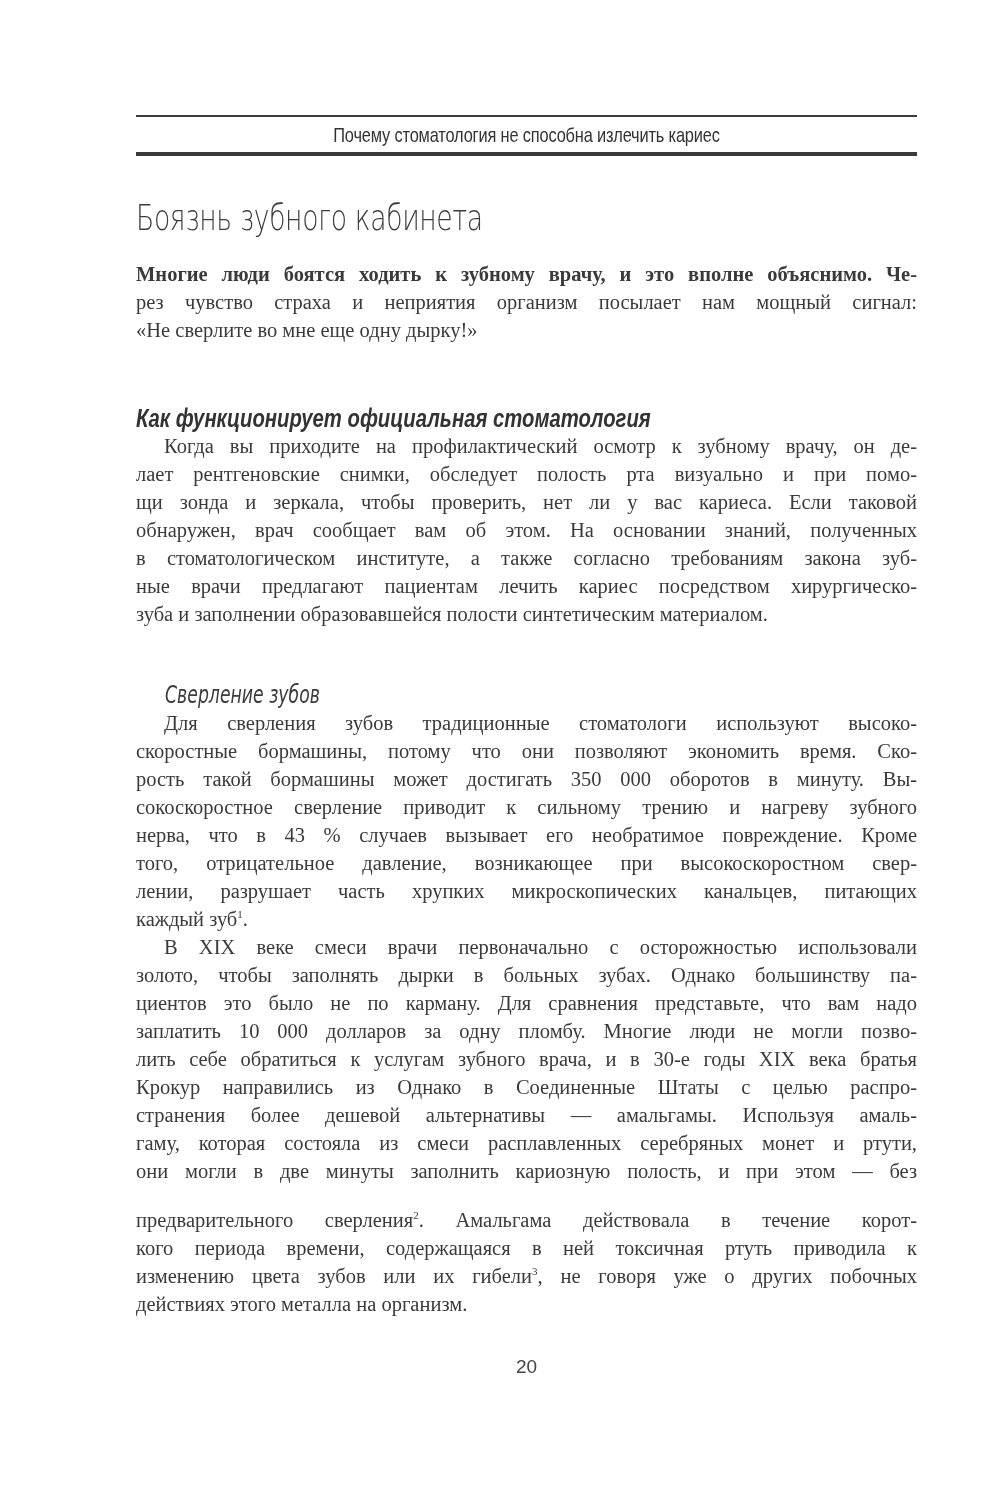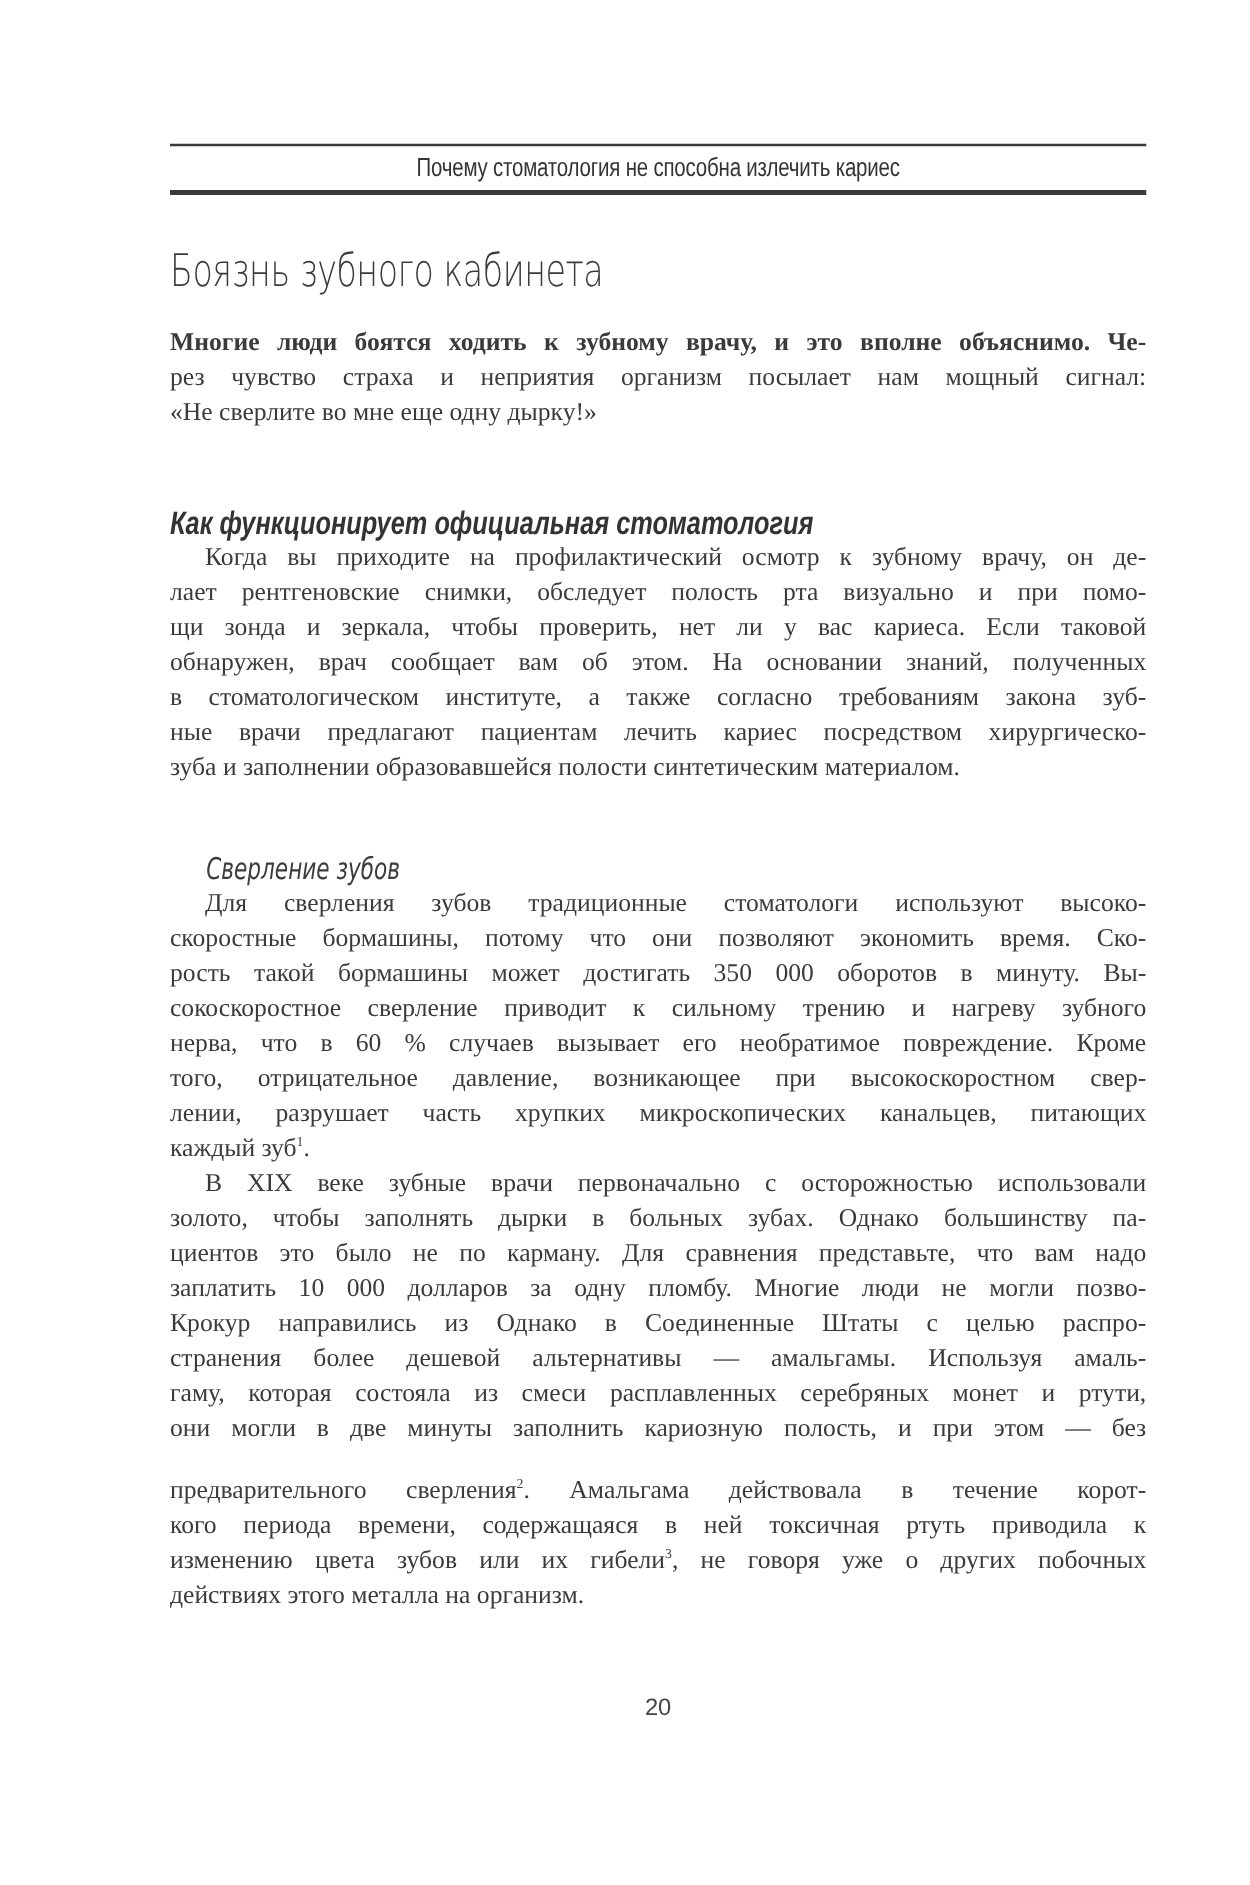--- a/index.html
+++ b/index.html
@@ -158,31 +158,32 @@
     <span class="line last">зуба и заполнении образовавшейся полости синтетическим материалом.</span>
   </div>
 
   <div class="h3">Сверление зубов</div>
 
   <div class="block" style="top:709px;">
     <span class="line indent" style="white-space: normal; overflow: hidden;">Для сверления зубов традиционные стоматологи используют высоко-</span>
     <span class="line" style="white-space: normal; overflow: hidden;">скоростные бормашины, потому что они позволяют экономить время. Ско-</span>
     <span class="line" style="white-space: normal; overflow: hidden;">рость такой бормашины может достигать 350 000 оборотов в минуту. Вы-</span>
     <span class="line" style="white-space: normal; overflow: hidden;">сокоскоростное сверление приводит к сильному трению и нагреву зубного</span>
-    <span class="line" style="white-space: normal; overflow: hidden;">нерва, что в 60 % случаев вызывает его необратимое повреждение. Кроме</span>
+    <span class="line" style="white-space: normal; overflow: hidden;">нерва, что в 43 % случаев вызывает его необратимое повреждение. Кроме</span>
     <span class="line" style="white-space: normal; overflow: hidden;">того, отрицательное давление, возникающее при высокоскоростном свер-</span>
     <span class="line" style="white-space: normal; overflow: hidden;">лении, разрушает часть хрупких микроскопических канальцев, питающих</span>
     <span class="line last"><span>каждый зуб</span><sup>1</sup><span>.</span></span>
   </div>
 
   <div class="block" style="top:933px;">
-    <span class="line indent" style="white-space: normal; overflow: hidden;">В XIX веке зубные врачи первоначально с осторожностью использовали</span>
+    <span class="line indent" style="white-space: normal; overflow: hidden;">В XIX веке смеси врачи первоначально с осторожностью использовали</span>
     <span class="line" style="white-space: normal; overflow: hidden;">золото, чтобы заполнять дырки в больных зубах. Однако большинству па-</span>
     <span class="line" style="white-space: normal; overflow: hidden;">циентов это было не по карману. Для сравнения представьте, что вам надо</span>
     <span class="line" style="white-space: normal; overflow: hidden;">заплатить 10 000 долларов за одну пломбу. Многие люди не могли позво-</span>
+    <span class="line" style="white-space: normal; overflow: hidden;">лить себе обратиться к услугам зубного врача, и в 30-е годы XIX века братья</span>
     <span class="line" style="white-space: normal; overflow: hidden;">Крокур направились из Однако в Соединенные Штаты с целью распро-</span>
     <span class="line" style="white-space: normal; overflow: hidden;">странения более дешевой альтернативы — амальгамы. Используя амаль-</span>
     <span class="line" style="white-space: normal; overflow: hidden;">гаму, которая состояла из смеси расплавленных серебряных монет и ртути,</span>
     <span class="line" style="white-space: normal; overflow: hidden;">они могли в две минуты заполнить кариозную полость, и при этом — без</span>
     <span class="line" style="white-space: normal; overflow: hidden; margin-top: 21px;"><span>предварительного сверления</span><sup>2</sup><span>. Амальгама действовала в течение корот-</span></span>
     <span class="line" style="white-space: normal; overflow: hidden;">кого периода времени, содержащаяся в ней токсичная ртуть приводила к</span>
     <span class="line" style="white-space: normal; overflow: hidden;"><span>изменению цвета зубов или их гибели</span><sup>3</sup><span>, не говоря уже о других побочных</span></span>
     <span class="line last">действиях этого металла на организм.</span>
   </div>
 

